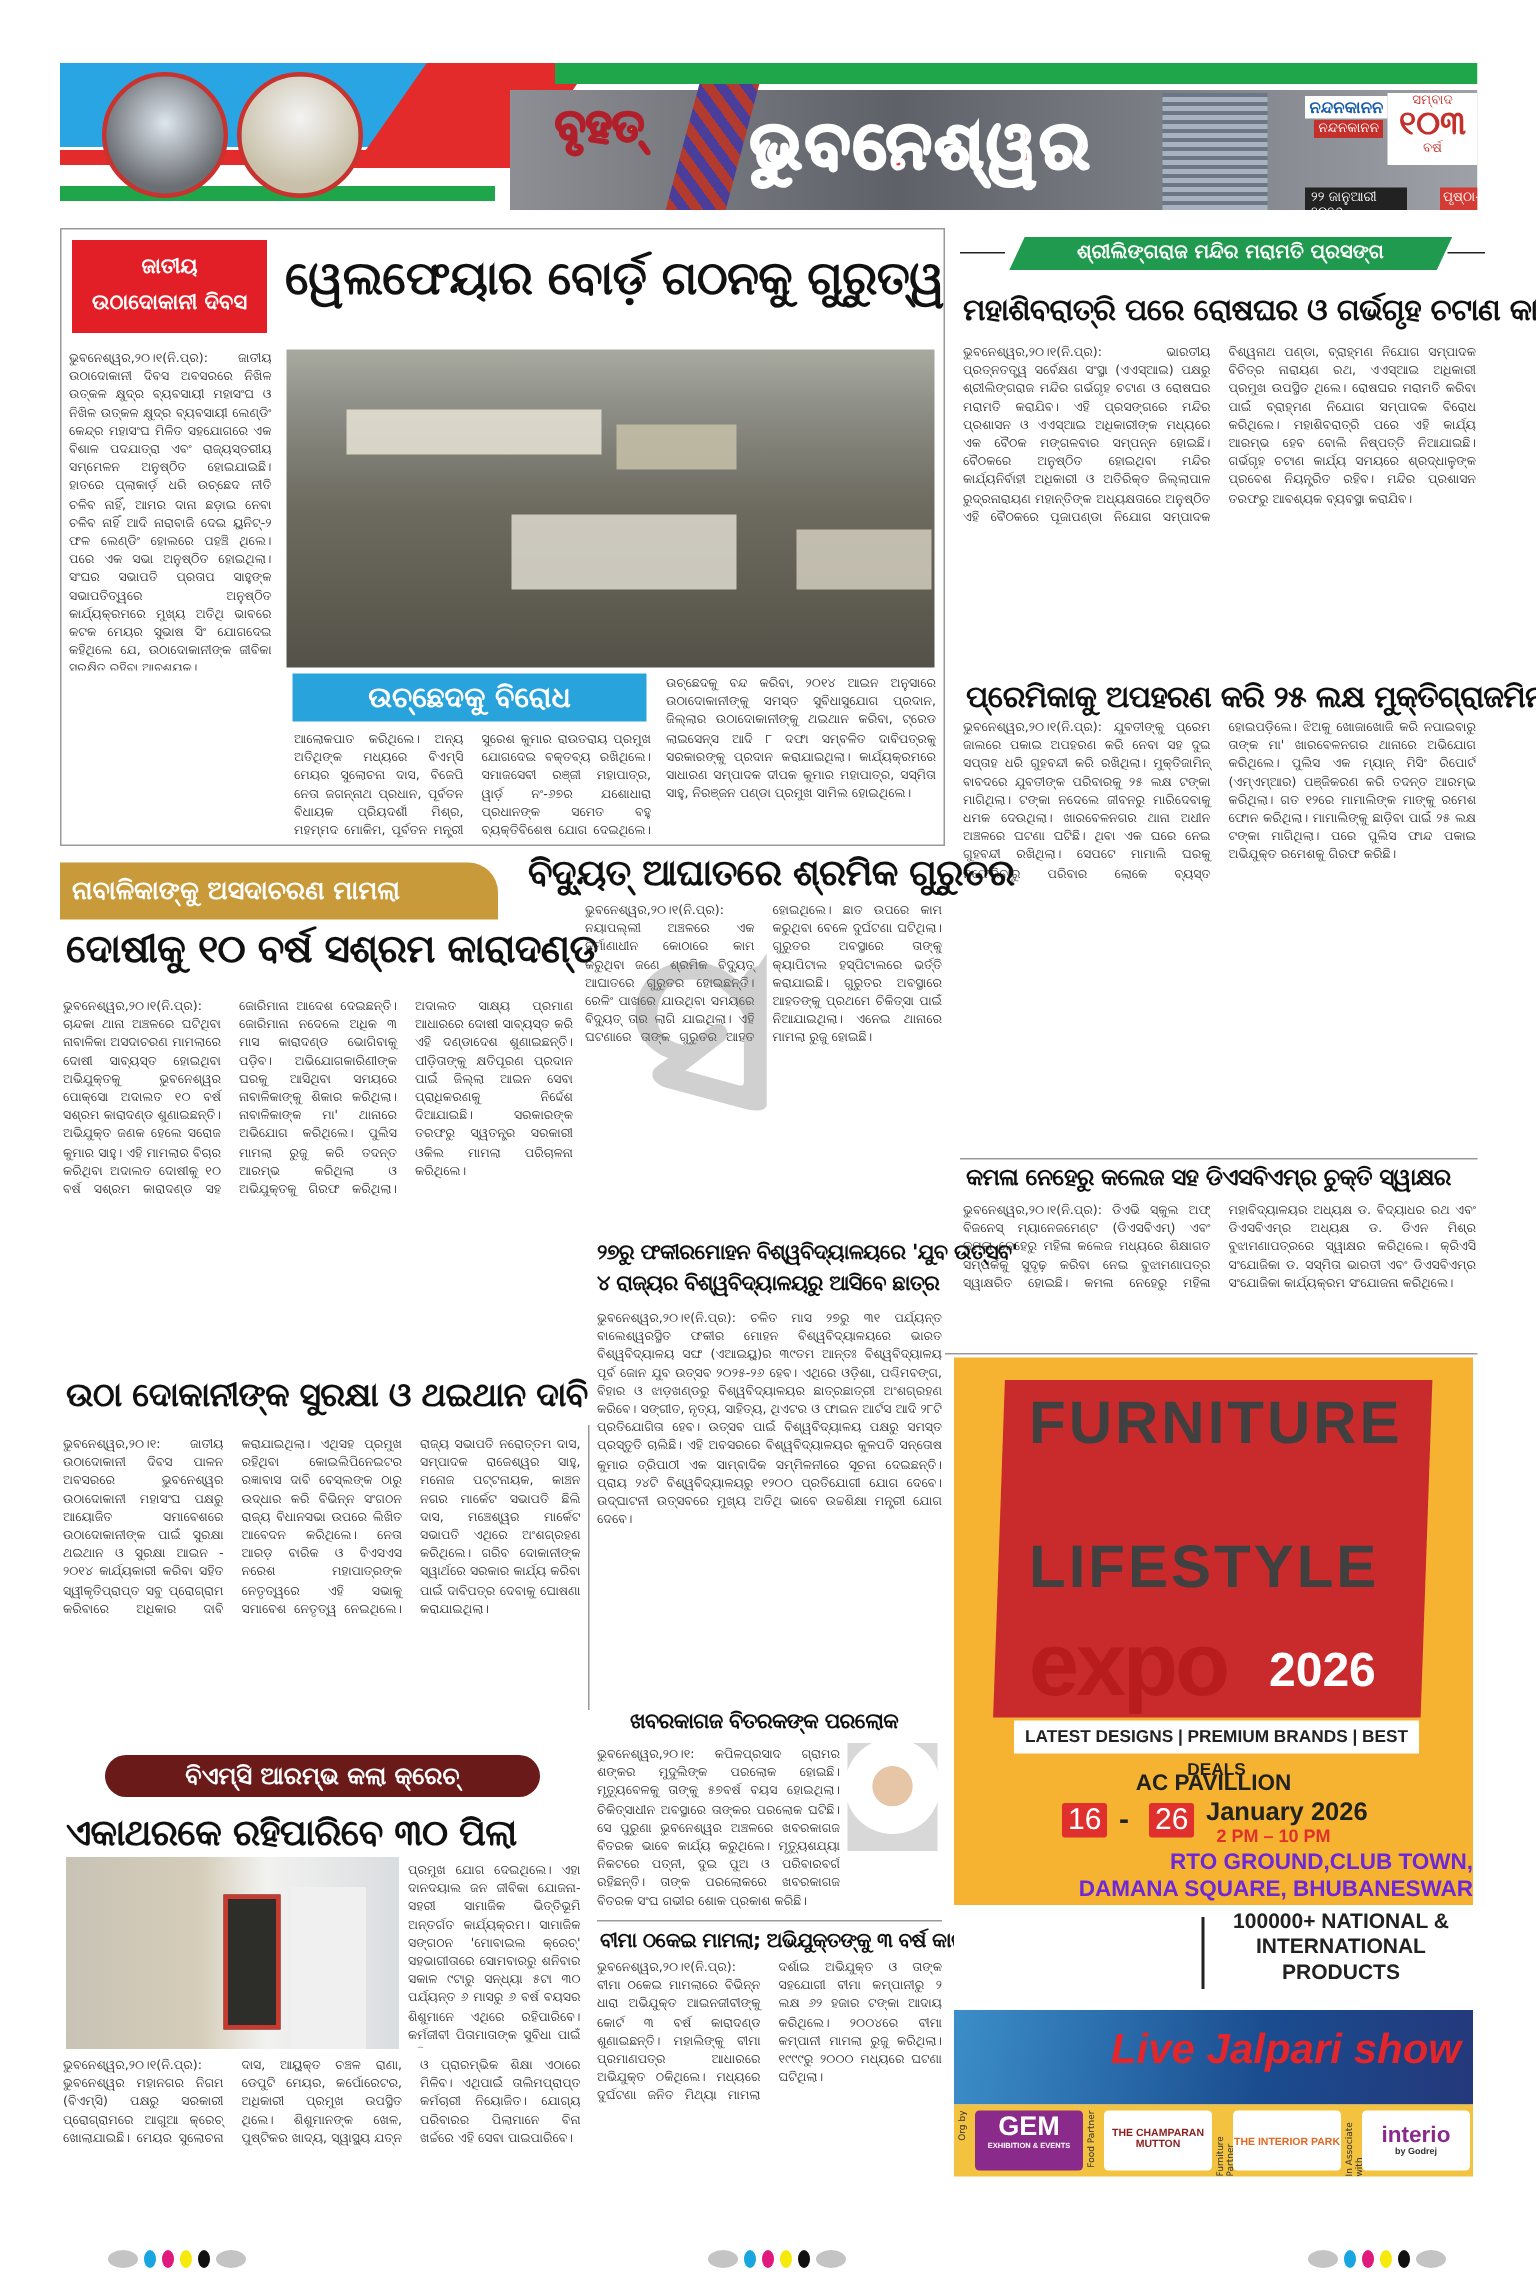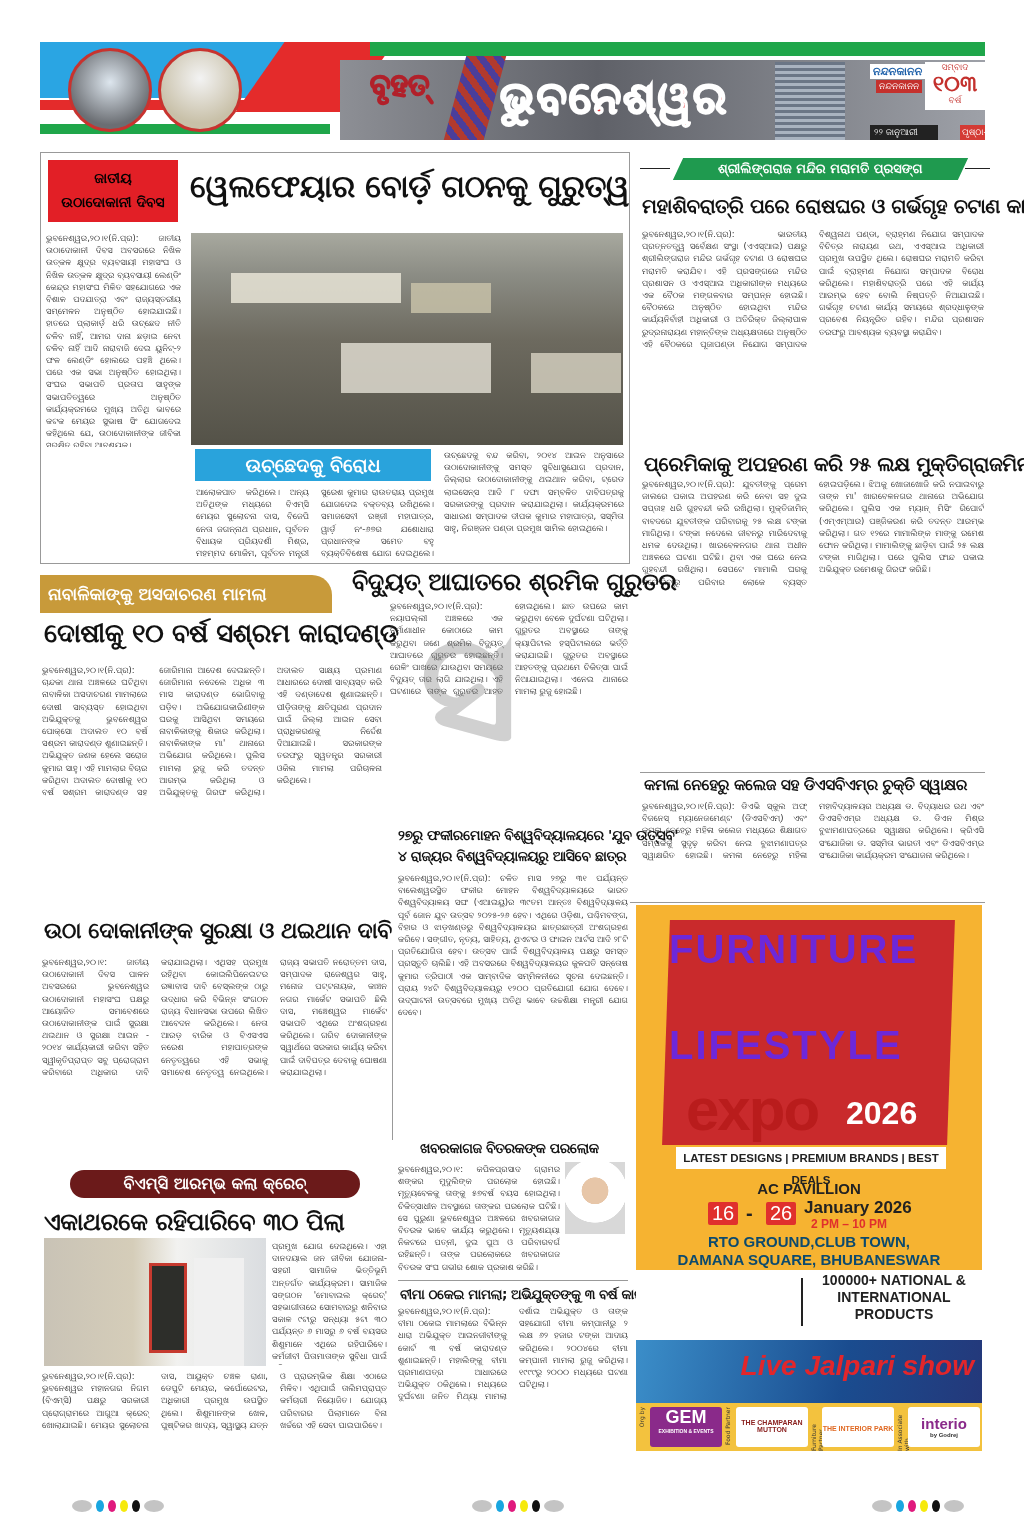--- a/index.html
+++ b/index.html
@@ -29,40 +29,40 @@
 .mast .page{left:920px;top:83px;width:25px;height:15px;background:#d43b35;color:#fff;font-size:9px;padding:2px}
 
 
 .box{border:1px solid #999}
 .hl{font-weight:bold;color:#111;white-space:nowrap;letter-spacing:-0.5px}
 .body{font-size:8.4px;line-height:12.2px;color:#333;text-align:justify;overflow:hidden}
 .cols2{column-count:2;column-gap:12px}
 .cols3{column-count:3;column-gap:12px}
 .photo{background:#7b7f78;overflow:hidden}
 .sep{background:#999}
-.kicker-red{background:#e21f26;color:#000000;text-align:center;font-weight:bold}
+.kicker-red{background:#e21f26;color:#ffffff;text-align:center;font-weight:bold}
 .kicker-gold{background:#c89a3a;color:#fff;font-weight:bold;border-radius:0 20px 0 0}
 .kicker-maroon{background:#6b1a1a;color:#fff;text-align:center;font-weight:bold}
 .kicker-green{background:#1f9a4f;color:#fff;font-weight:bold;text-align:center;transform:skewX(-25deg)}
 .kicker-green span{display:inline-block;transform:skewX(25deg)}
 .sub-blue{background:#29a3dc;color:#fff;text-align:center;font-weight:bold}
 
 .ad{left:636px;top:905px;width:346px;height:442px;background:#f6b331;overflow:hidden}
 .ad .redblock{left:30px;top:15px;width:285px;height:225px;background:#c92a2c;transform:skewX(-2deg)}
-.ad .big{left:33px;color:#6d28d9;font-family:"Liberation Sans",sans-serif;font-weight:bold;font-size:40px;letter-spacing:2px}
+.ad .big{left:50px;color:#404040;font-family:"Liberation Sans",sans-serif;font-weight:bold;font-size:40px;letter-spacing:2px}
 .ad .expo{left:50px;top:170px;color:#b91c1c;font-family:"Liberation Sans",sans-serif;font-weight:bold;font-size:60px;letter-spacing:-2px}
 .ad .yr{left:210px;top:190px;color:#fff;font-family:"Liberation Sans",sans-serif;font-weight:bold;font-size:32px}
 .ad .ribbon{left:40px;top:242px;width:270px;height:22px;background:#fff;color:#222;font-family:"Liberation Sans",sans-serif;font-size:11.5px;font-weight:bold;text-align:center;line-height:22px}
 .ad .pav{left:0;top:275px;width:346px;text-align:center;color:#222;font-family:"Liberation Sans",sans-serif;font-weight:bold;font-size:15px}
 .ad .d1,.ad .d2{top:297px;background:#e0302d;color:#fff;font-family:"Liberation Sans",sans-serif;font-size:20px;padding:0 4px;border-radius:2px}
 .ad .d1{left:72px}.ad .d2{left:130px}
 .ad .dash{left:110px;top:297px;font-family:"Liberation Sans",sans-serif;font-size:20px;font-weight:bold}
 .ad .mon{left:168px;top:293px;font-family:"Liberation Sans",sans-serif;font-weight:bold;font-size:17px;color:#222}
 .ad .time{left:175px;top:312px;font-family:"Liberation Sans",sans-serif;font-weight:bold;font-size:12px;color:#e0302d}
-.ad .venue{left:0;width:346px;text-align:center;font-family:"Liberation Sans",sans-serif;font-weight:bold;font-size:15px;color:#0c4a6e}
+.ad .venue{left:0;width:346px;text-align:right;font-family:"Liberation Sans",sans-serif;font-weight:bold;font-size:15px;color:#6d28d9}
 .ad2{left:636px;top:1270px;width:346px;height:70px;background:#fff;font-family:"Liberation Sans",sans-serif;font-weight:bold;color:#222}
 .ad2 .l{left:0;top:4px;width:160px;text-align:center;font-size:19px;line-height:22px}
 .ad2 .div{left:165px;top:8px;width:2px;height:48px;background:#222}
 .ad2 .r{left:170px;top:2px;width:176px;text-align:center;font-size:14px;line-height:17px}
 .ad3{left:636px;top:1340px;width:346px;height:63px;background:linear-gradient(100deg,#3b8ec9,#1a4c8f 60%,#24387a)}
 .ad3 .live{right:8px;top:10px;font-family:"Liberation Sans",sans-serif;font-weight:bold;font-size:28px;color:#e2262b;font-style:italic}
 .ad4{left:636px;top:1403px;width:346px;height:48px;background:#f3c23e}
 .ad4 .sp{width:72px;height:40px;top:4px;background:#fff;border-radius:3px;font-family:"Liberation Sans",sans-serif;text-align:center;font-weight:bold}
 .ad4 .lbl{width:10px;top:4px;font-size:6px;writing-mode:vertical-rl;transform:rotate(180deg);color:#333}
 

